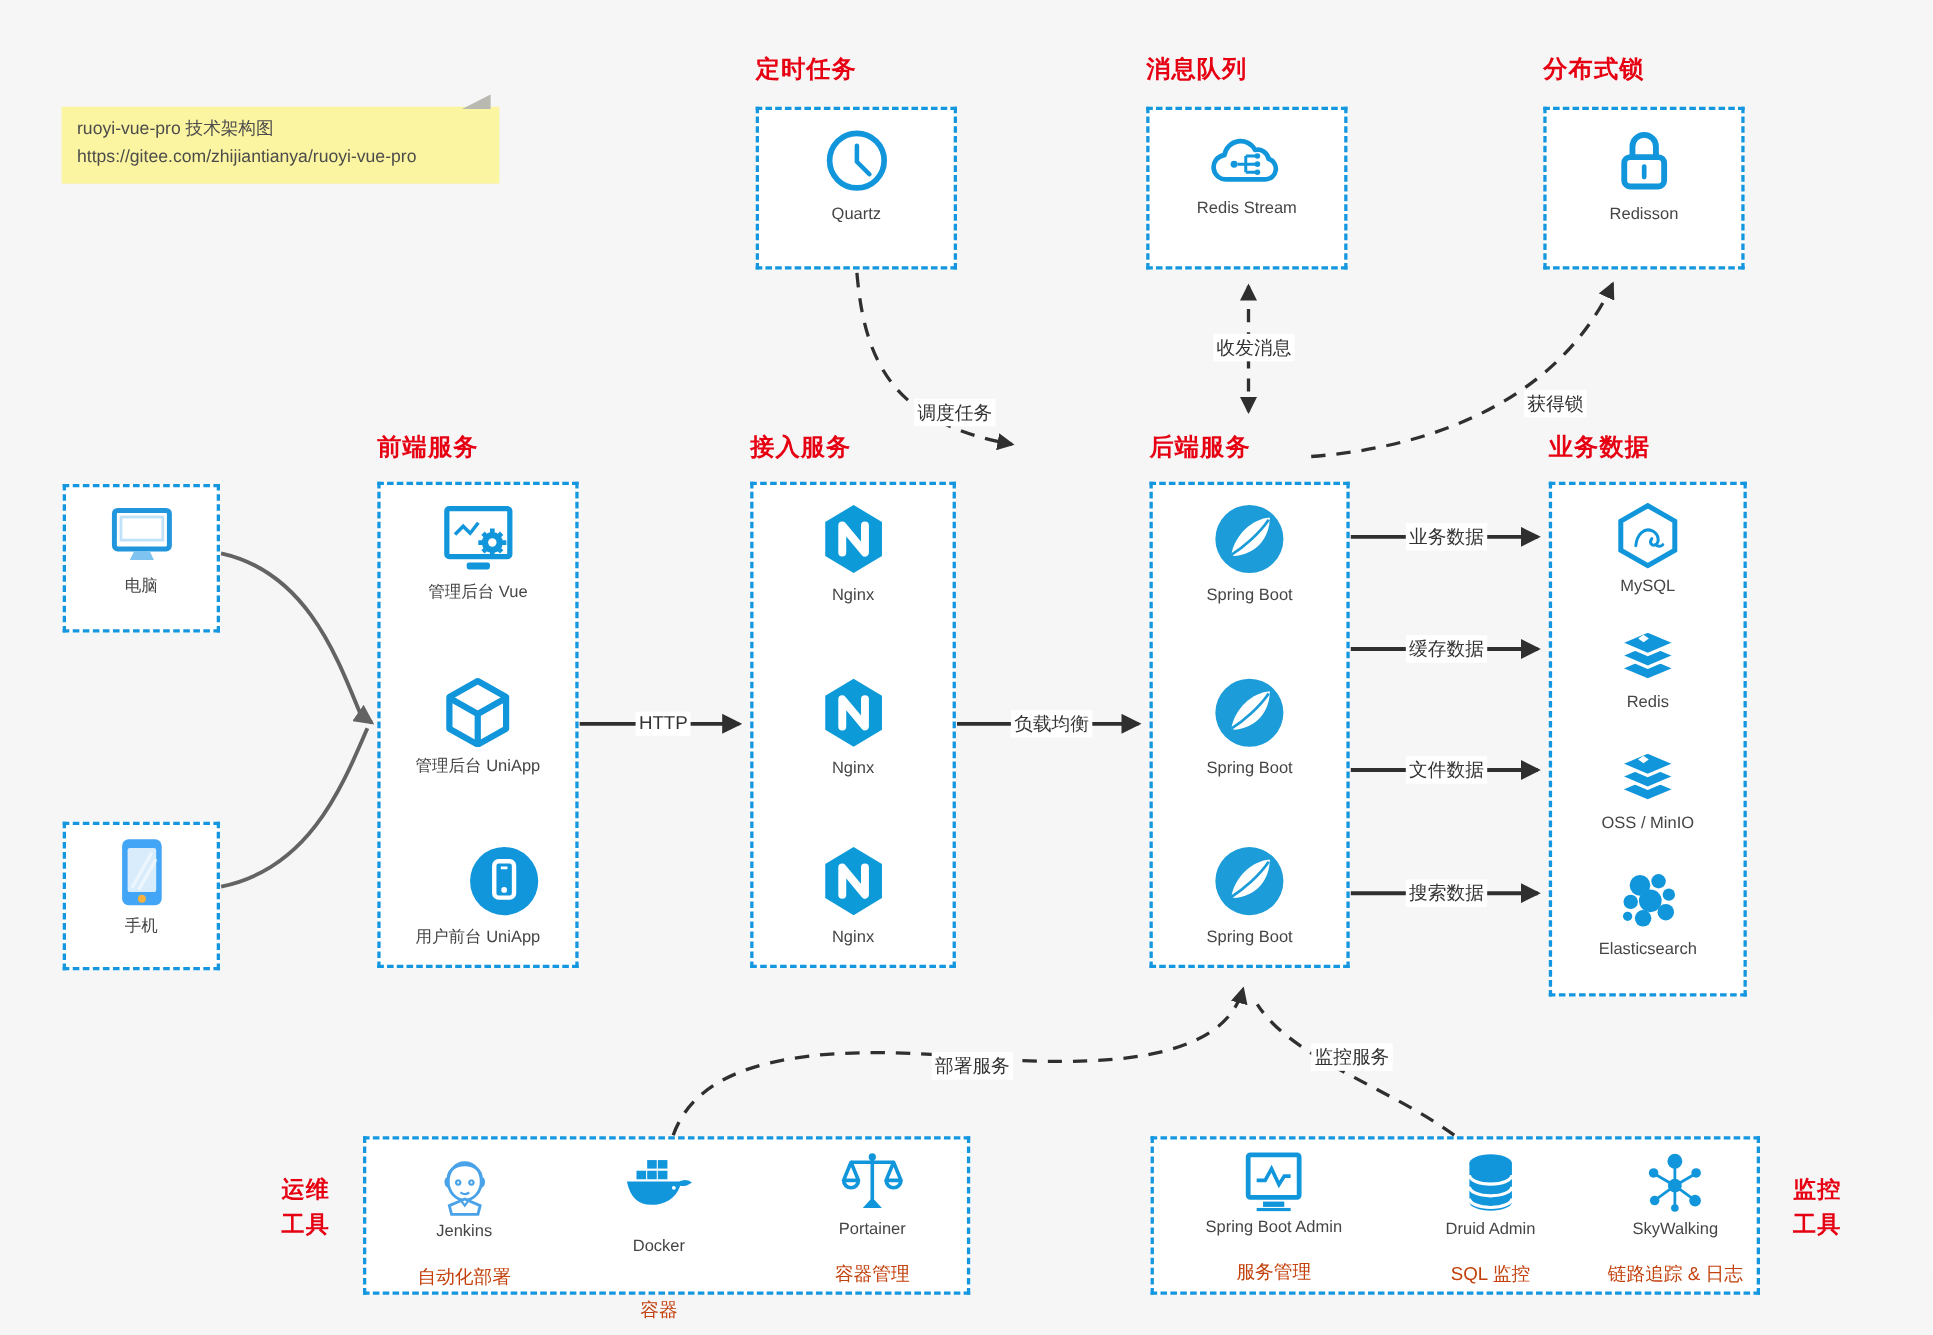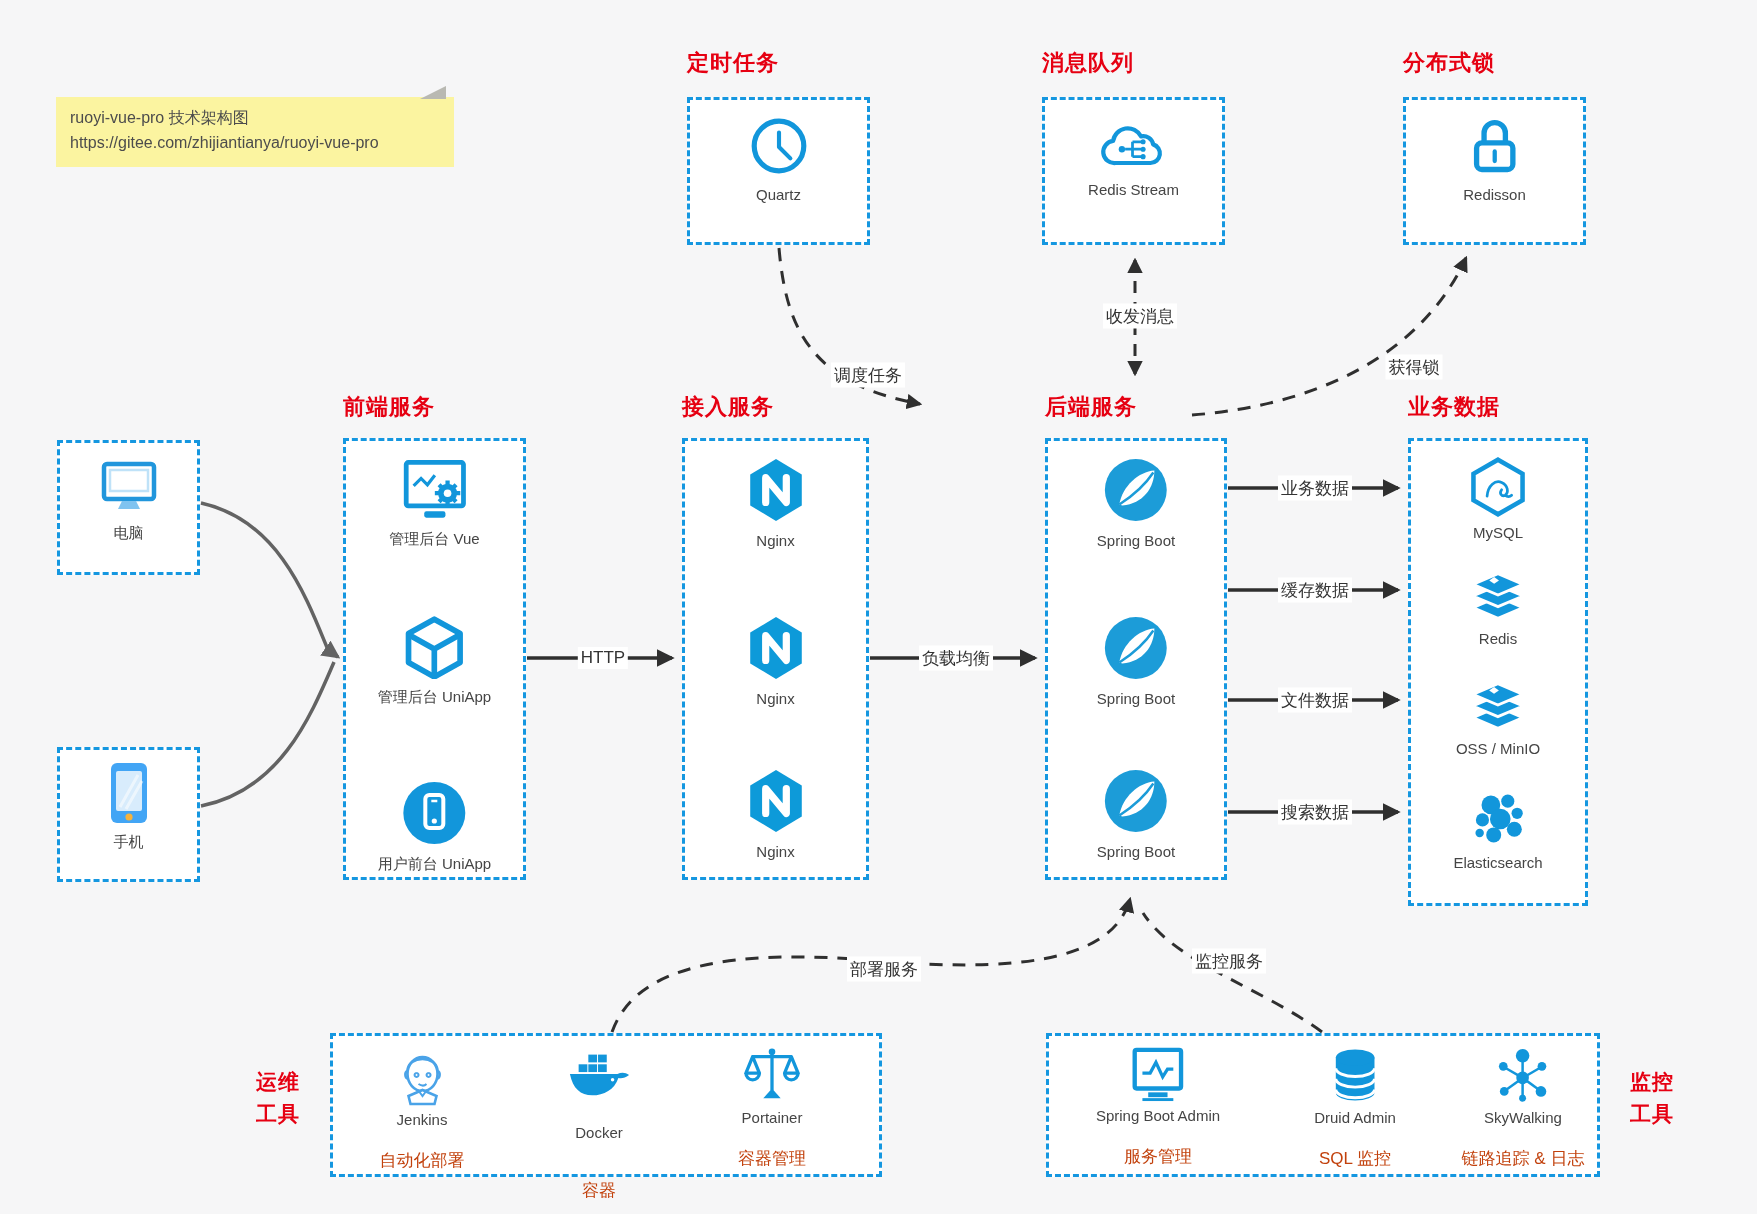--- a/index.html
+++ b/index.html
@@ -151,21 +151,21 @@
       </svg>
       <div class="lbl">管理后台 Vue</div>
     </div>
     <div class="node" style="top:174px;">
       <svg class="icon" width="66" height="64" viewBox="0 0 64 62">
         <path d="M32 4 L57 18 V46 L32 60 L7 46 V18 Z" fill="none" stroke="#1296db" stroke-width="5.5" stroke-linejoin="round"></path>
         <path d="M9 20 L32 33 L55 20 M32 33 V58" fill="none" stroke="#1296db" stroke-width="5.5" stroke-linecap="round" stroke-linejoin="round"></path>
       </svg>
       <div class="lbl">管理后台 UniApp</div>
     </div>
-    <div class="node" style="top:339px;">
+    <div class="node" style="top:327px;align-items:flex-end;">
       <svg class="icon" width="66" height="66" viewBox="0 0 66 66">
         <circle cx="33" cy="33" r="31" fill="#1296db"></circle>
         <rect x="24" y="15" width="18" height="33" rx="4" fill="none" stroke="#fff" stroke-width="4"></rect>
         <line x1="30" y1="21" x2="36" y2="21" stroke="#fff" stroke-width="2.6"></line>
         <circle cx="33" cy="41" r="2.6" fill="#fff"></circle>
       </svg>
       <div class="lbl">用户前台 UniApp</div>
     </div>
   </div>
 
@@ -304,21 +304,21 @@
             <rect x="22" y="6" width="9" height="8"></rect>
           <rect x="32" y="6" width="9" height="8"></rect>
             <rect x="32" y="-3" width="0" height="0"></rect>
           <path d="M3 26 H52 C56 24 60 24 64 27 C60 30 56 31 53 30 C49 42 38 48 26 48 C14 48 6 41 3 26 Z"></path>
         </g>
         <circle cx="47" cy="32" r="1.8" fill="#fff"></circle>
       </svg>
       <div class="lbl">Docker</div>
       <div class="sub">容器</div>
     </div>
-    <div class="node" style="top:10px;left:439px;transform:translateX(-50%);gap:3px;">
+    <div class="node" style="top:10px;left:460px;transform:translateX(-50%);gap:3px;">
       <svg class="icon" width="58" height="58" viewBox="0 0 60 60">
         <g stroke="#1296db" stroke-width="3.4" fill="none" stroke-linejoin="round">
           <line x1="30" y1="6" x2="30" y2="46"></line>
           <line x1="10" y1="11" x2="50" y2="11"></line>
           <path d="M10 11 L3 28 H17 Z"></path>
             <path d="M3 28 a7 7 0 0 0 14 0"></path>
           <path d="M50 11 L43 28 H57 Z"></path>
             <path d="M43 28 a7 7 0 0 0 14 0"></path>
         </g>
         <circle cx="30" cy="6" r="3.4" fill="#1296db"></circle>

